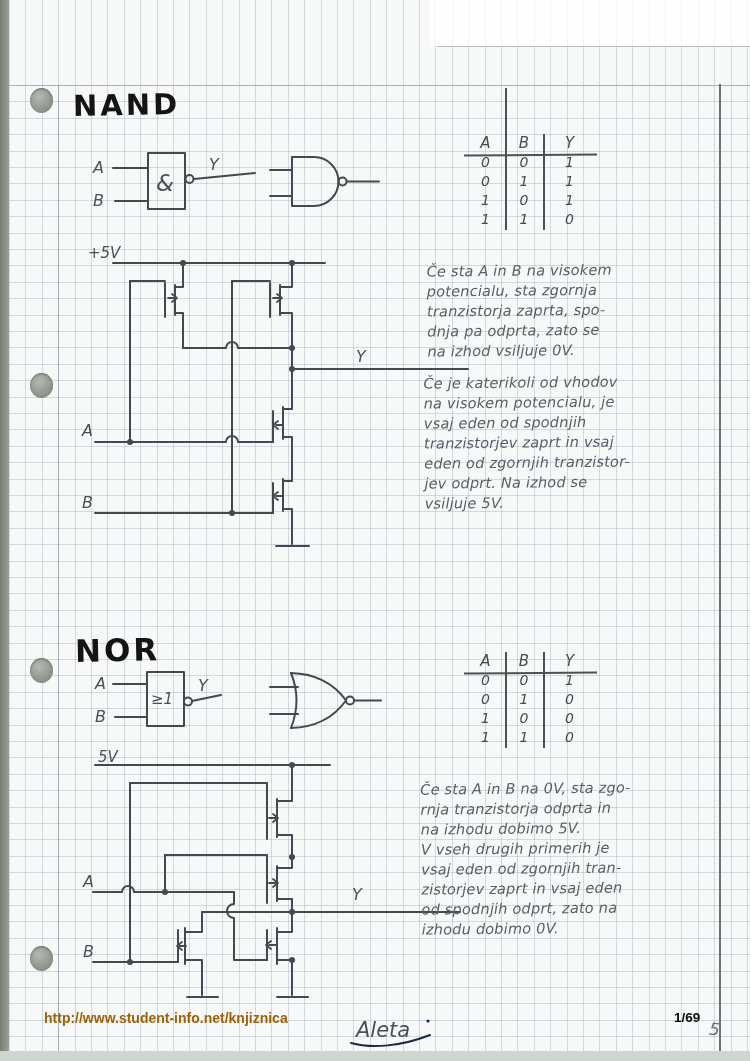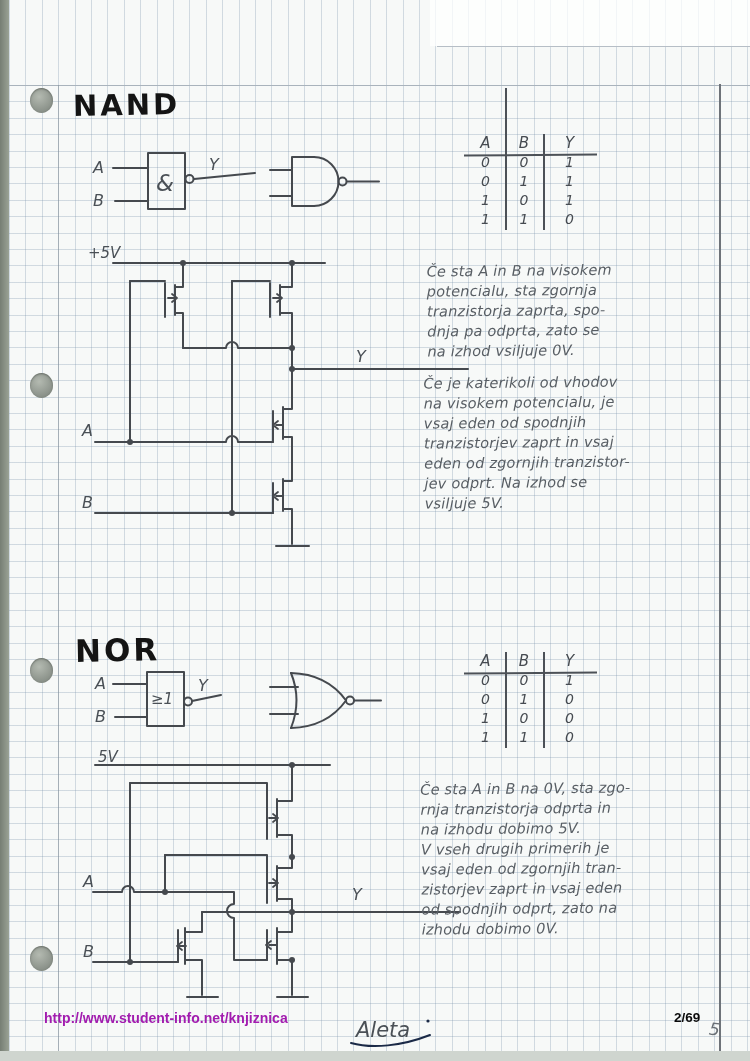--- a/index.html
+++ b/index.html
@@ -38,21 +38,21 @@
   .thead{font-size:15px;}
   .tsep{position:absolute;top:0;width:1.5px;height:96px;background:#4c5157;}
   .tsep-tall{top:-46px;height:142px;}
   .tunder{position:absolute;top:20px;left:-2px;width:133px;height:1.8px;background:#4c5157;transform:rotate(-0.5deg);}
   
   svg .wire{stroke:#45494e;stroke-width:2;fill:none;stroke-linecap:round;stroke-linejoin:round;}
   svg .thin{stroke:#45494e;stroke-width:1.8;fill:none;stroke-linecap:round;stroke-linejoin:round;}
   svg .dot{fill:#45494e;stroke:none;}
   svg text{font-family:"DejaVu Sans",sans-serif;font-style:italic;fill:#4a5056;}
   
-  .footer-url{font:bold 14px/16px "Liberation Sans",sans-serif;color:#a21caf;letter-spacing:0;}
+  .footer-url{font:bold 14px/16px "Liberation Sans",sans-serif;color:#a16207;letter-spacing:0;}
   .page-num{font:bold 13.5px/15px "Liberation Sans",sans-serif;color:#0a0a0a;}
   .hand-num{font:italic 17px/18px "DejaVu Sans",sans-serif;color:#6a7076;transform:rotate(6deg);}
 </style>
 </head>
 <body>
 
 <div class="page">
 
   <div class="abs grid-v"></div>
   <div class="abs grid-h"></div>
@@ -285,16 +285,16 @@
 izhodu dobimo 0V.</div>
 
   <div class="abs footer-url" style="left:44px;top:1010px;">http://www.student-info.net/knjiznica</div>
 
   <svg class="abs" style="left:348px;top:1012px;" width="92" height="40" viewBox="0 0 92 40">
     <text x="8" y="25" font-size="21" font-family="DejaVu Serif, serif" font-style="italic" fill="#1b2a47">Aleta</text>
     <path d="M3,31 C 24,37 54,34 82,23" stroke="#1b2a47" stroke-width="2" fill="none" stroke-linecap="round"></path>
     <circle cx="80" cy="9" r="1.6" fill="#1b2a47"></circle>
   </svg>
 
-  <div class="abs page-num" style="left:674px;top:1010px;">2/69</div>
+  <div class="abs page-num" style="left:674px;top:1010px;">1/69</div>
   <div class="abs hand-num" style="left:709px;top:1020px;">5</div>
 
 </div>
 
 </body></html>

